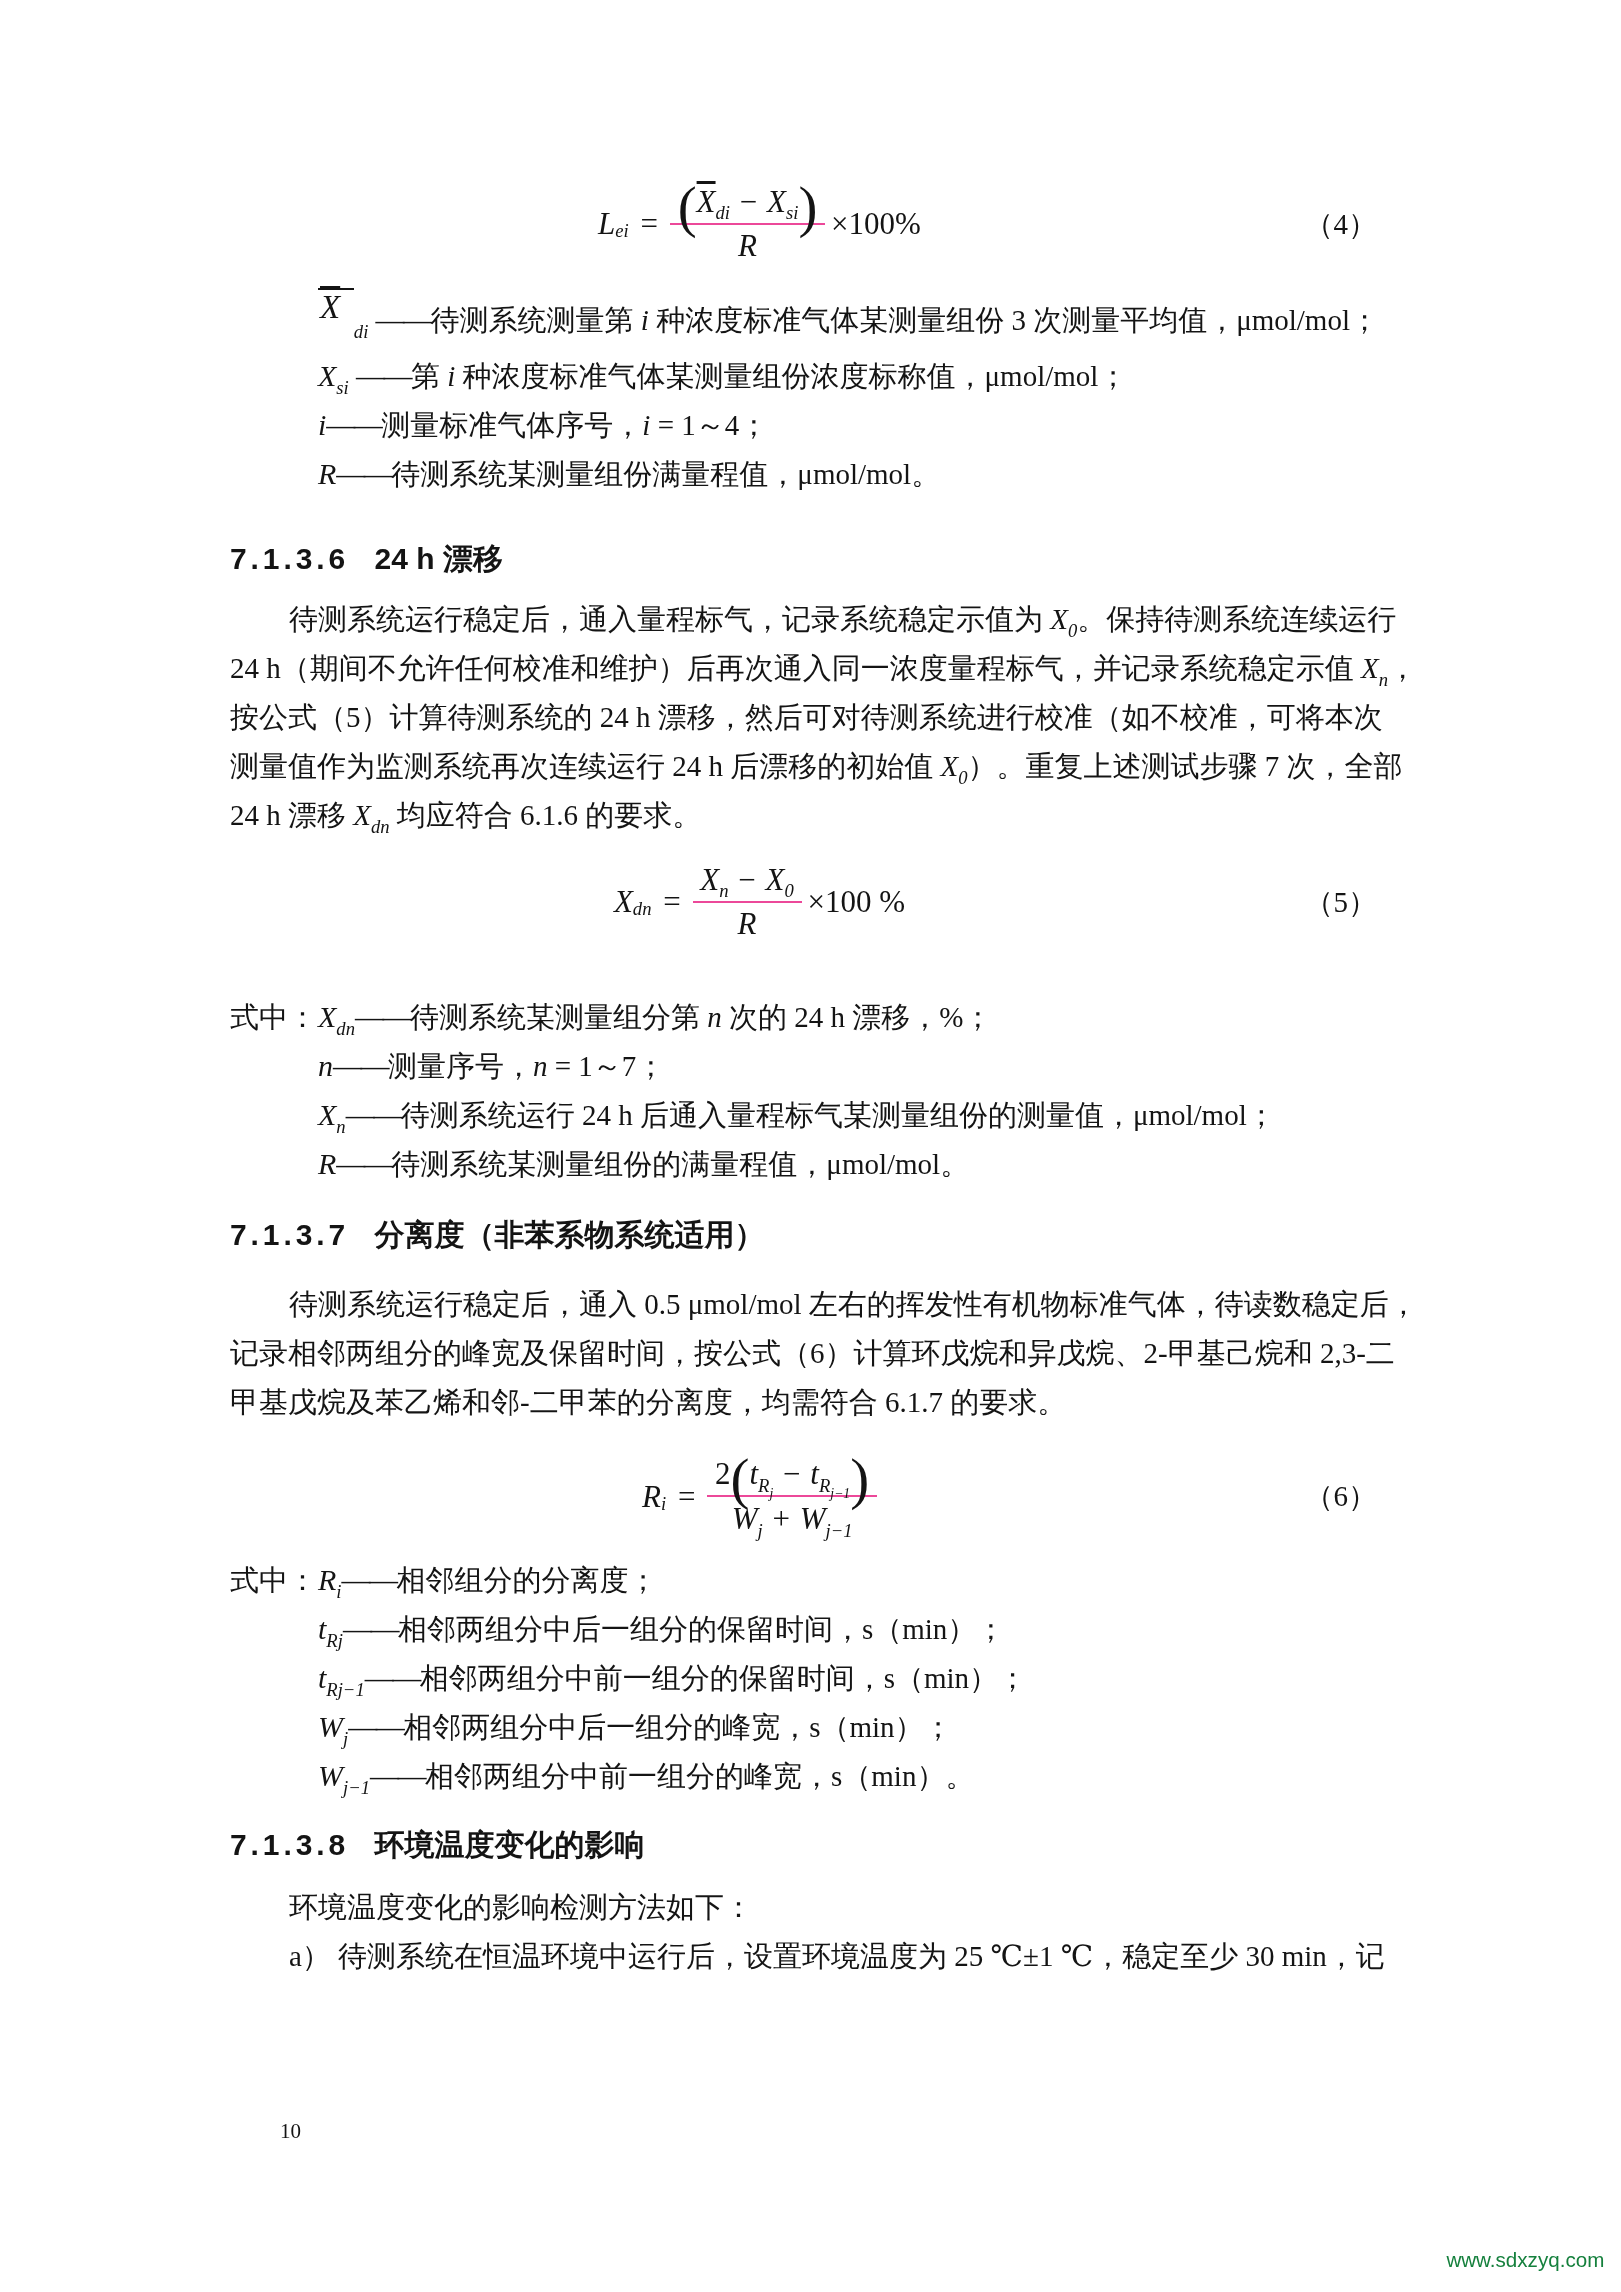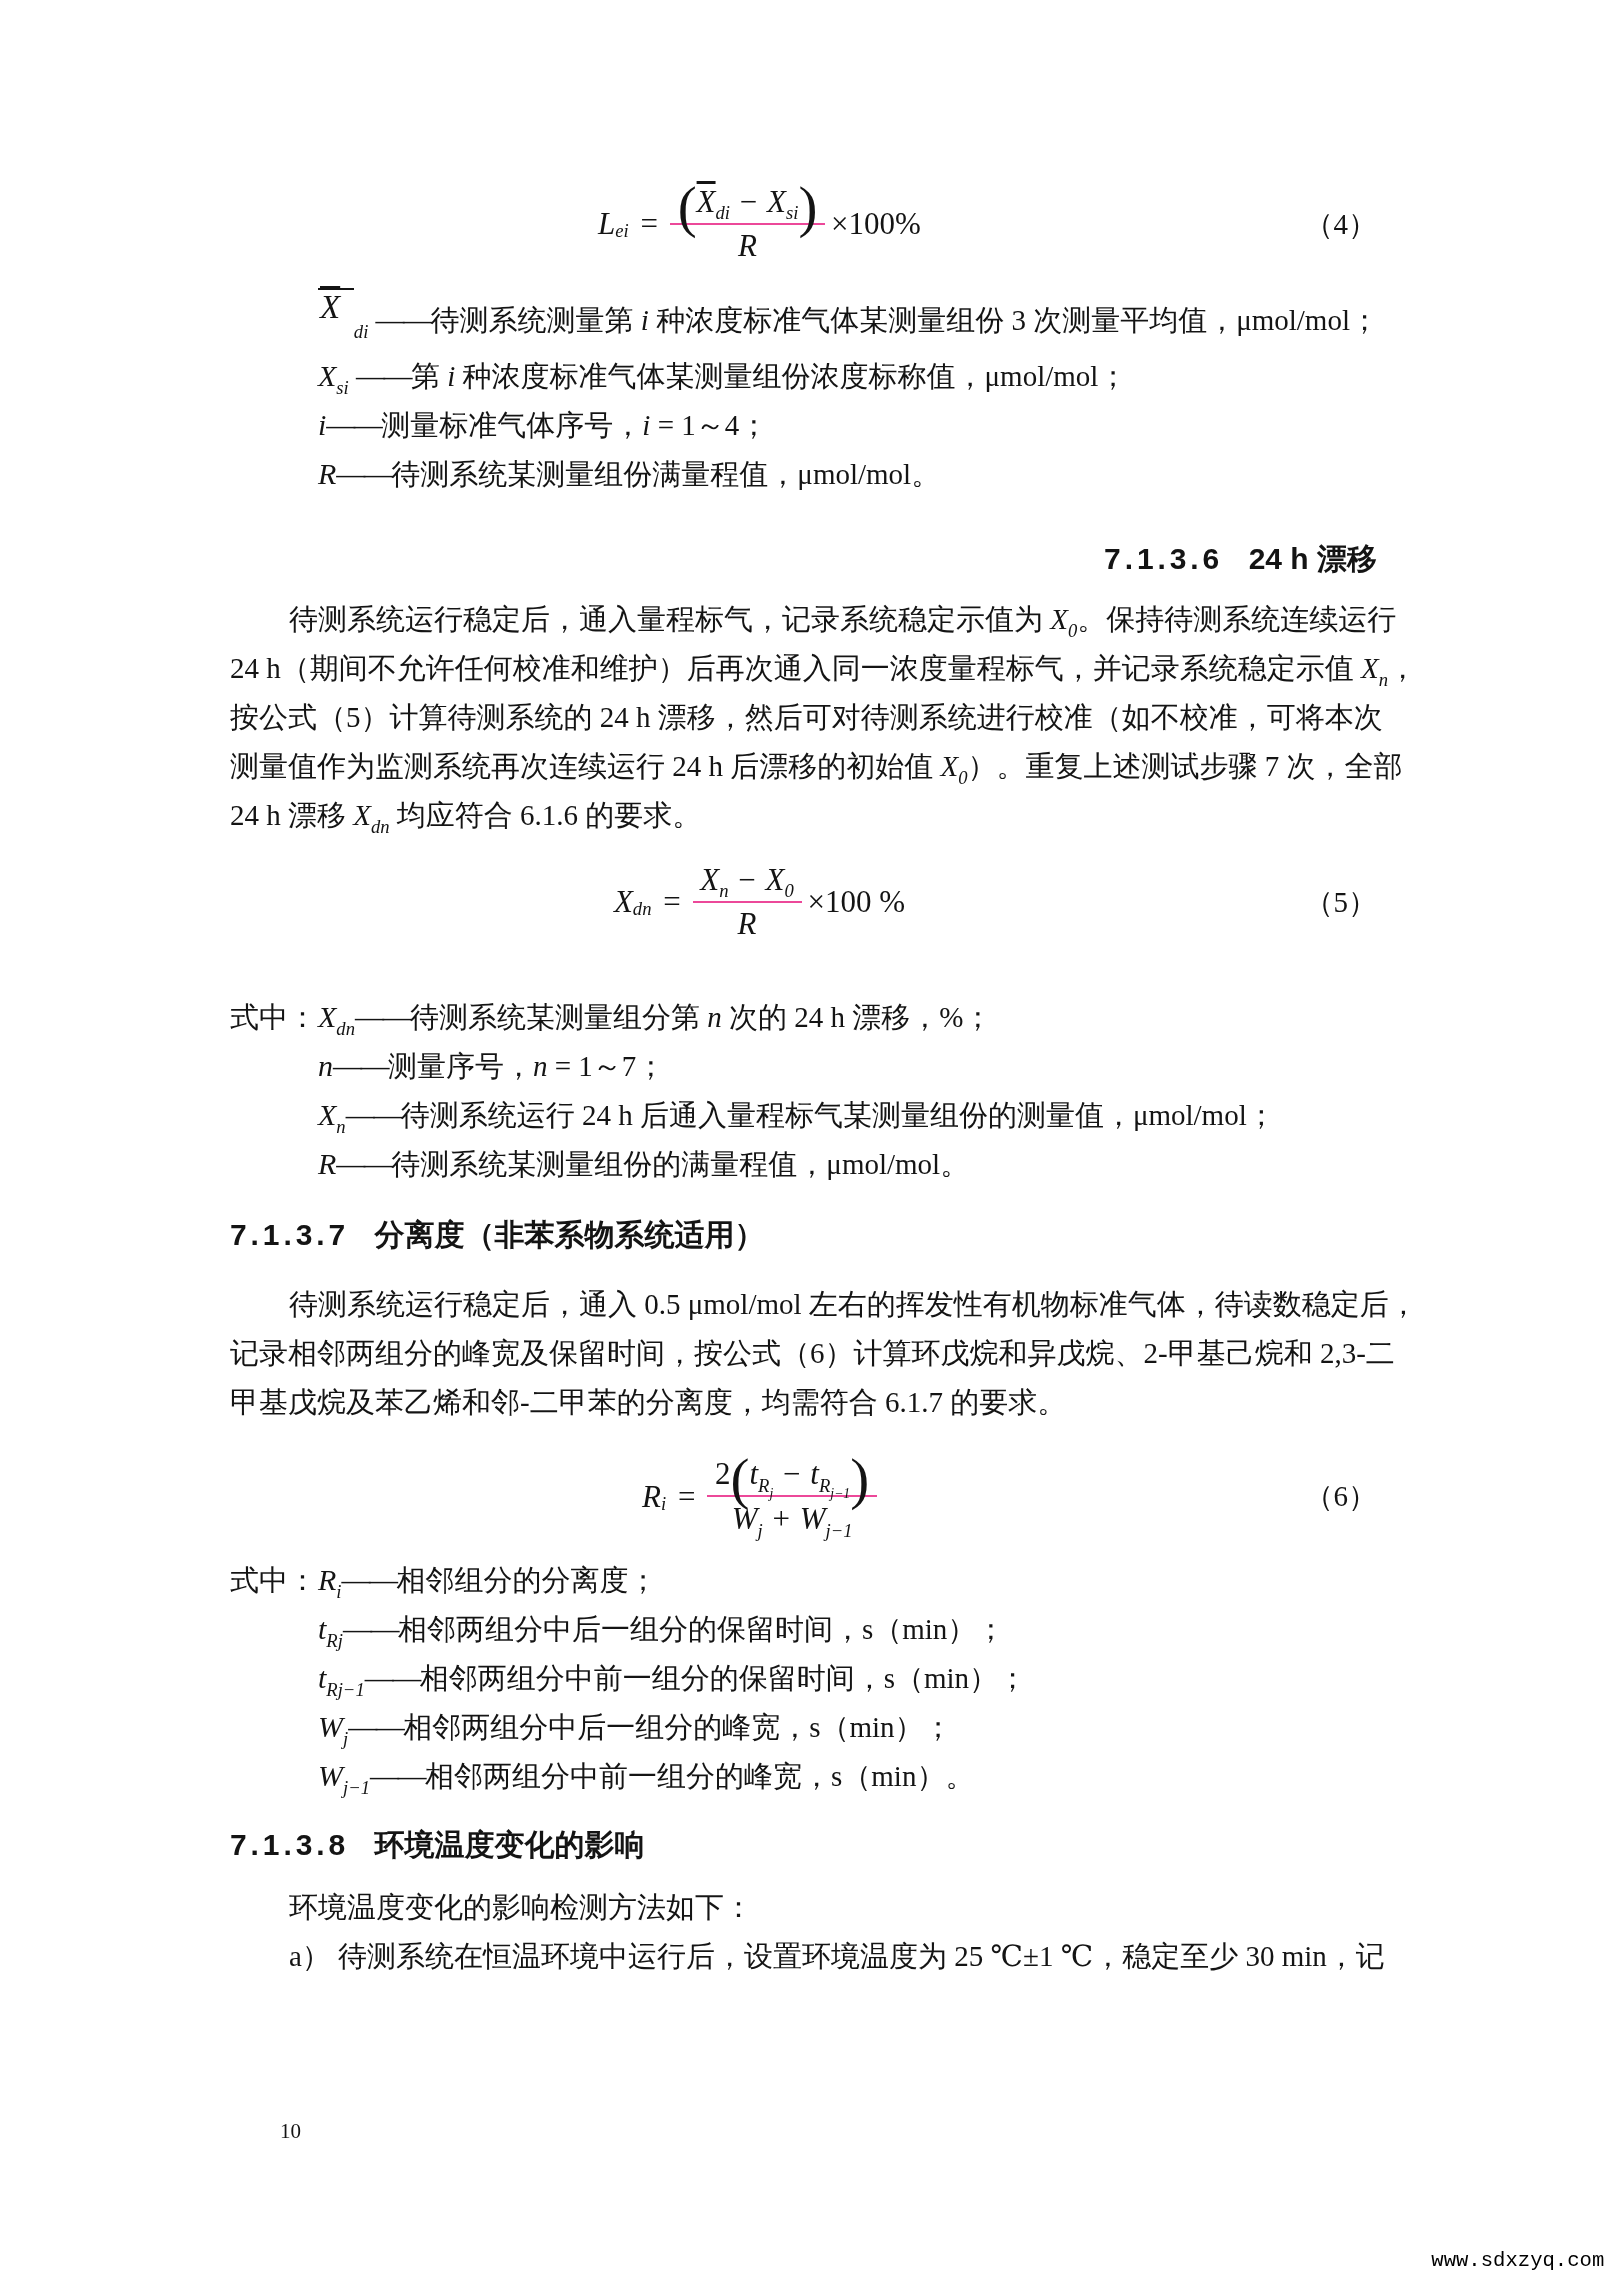--- a/index.html
+++ b/index.html
@@ -41,34 +41,34 @@
   .prefix{display:inline-block;width:88px;}
   .dsym{font-style:italic;font-size:30px;}
   .dash{letter-spacing:-1.5px;}
   .dbar{display:inline-block;border-top:2.9px solid #141414;padding:1px 13.7px 0 2px;line-height:1;
         position:relative;top:-11.8px;}
   .dbar .dsym{font-size:33px;text-decoration:overline;}
 
   
   #f4row{margin-top:167px;height:113px;}
   #defs4{margin-top:9.8px;}
-  #h6{margin-top:41px;text-align:right;}
+  #h6{margin-top:41px;}
   #para6{margin-top:17.6px;}
   #f5row{margin-top:14.7px;height:93px;}
   #defs5{margin-top:44px;}
   #h7{margin-top:27.4px;}
   #para7{margin-top:26px;}
   #f6row{margin-top:9.8px;height:118px;}
   #defs6{margin-top:0px;}
   #h8{margin-top:24.5px;}
   #para8{margin-top:19.6px;}
 
   .page-number{position:absolute;left:280px;top:2115px;font-size:21px;line-height:33px;}
-  .watermark{position:absolute;right:16.7px;bottom:20.6px;font-family:Liberation Mono, monospace;
-             font-size:20.6px;color:#000000;}
+  .watermark{position:absolute;right:16.7px;bottom:20.6px;font-family:Liberation Sans, sans-serif;
+             font-size:20.6px;color:#15803d;}
 </style>
 </head>
 <body>
 
 <div class="page">
   <div class="content">
 
     <div id="f4row" class="formula-row">
       <div class="formula">
         <span class="it">L</span>

